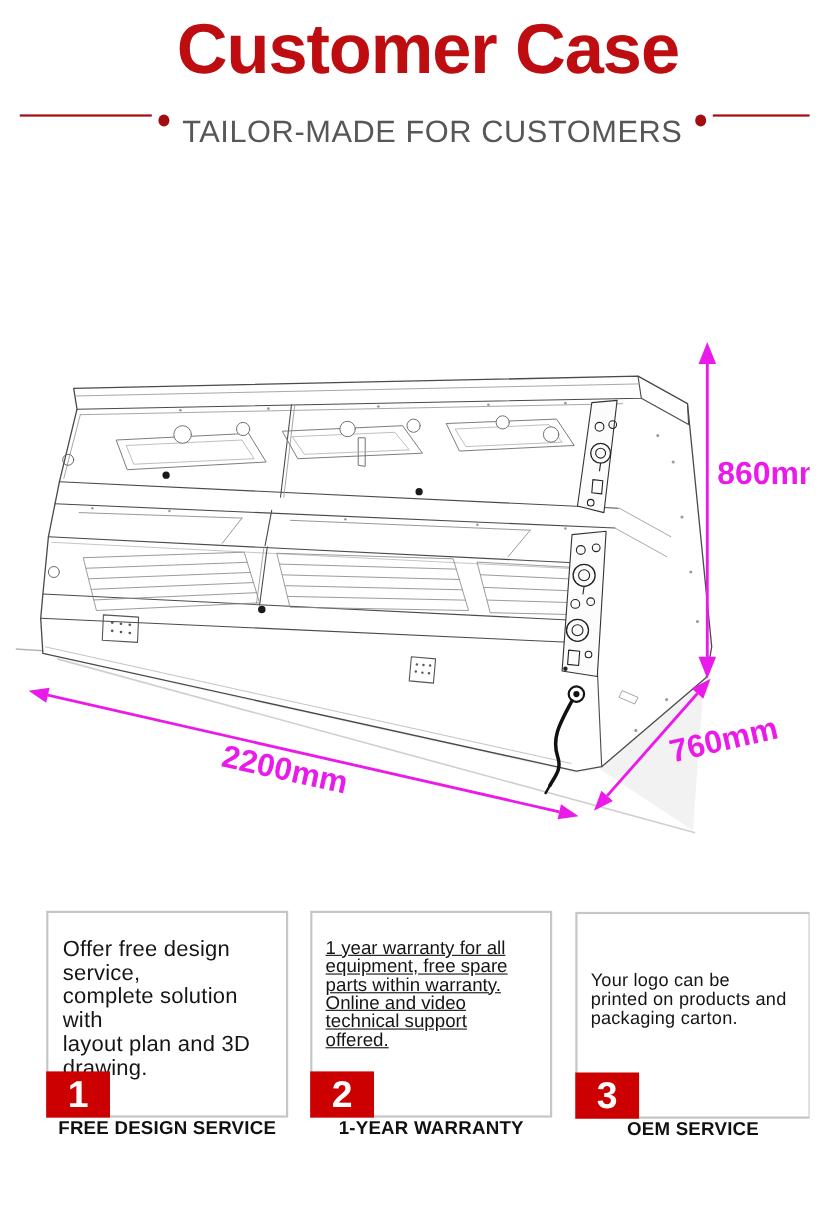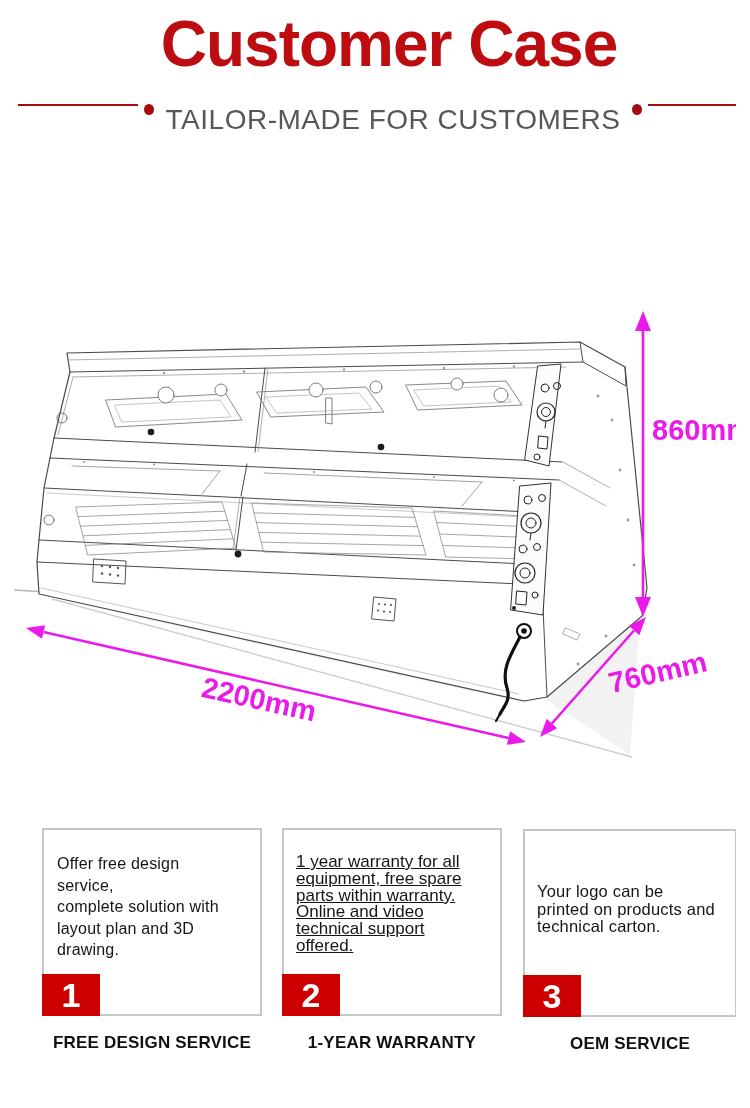--- a/index.html
+++ b/index.html
@@ -29,30 +29,30 @@
 
   .service-col { position:absolute; }
   .col-1 { left:28px;  top:828px; width:220px; }
   .col-2 { left:268px; top:828px; width:220px; }
   .col-3 { left:509px; top:829px; width:214px; }
   .service-box {
     position:relative; height:184px; border:2px solid #c6c6c6; background:#fff;
     box-sizing:content-box;
   }
   .service-text { white-space:pre-line; color:#151515; margin:0; }
-  .t1 { font-size:16px;   line-height:21.5px; padding:23px 6px 0 13px; letter-spacing:0.2px; }
+  .t1 { font-size:20px;   line-height:21.5px; padding:23px 6px 0 13px; letter-spacing:0.2px; }
   .t2 { font-size:17px; line-height:16.8px; padding:24px 19px 0 12px;text-decoration:underline; }
   .t3 { font-size:16.5px; line-height:17.5px; padding:52px 2px 0 12px; letter-spacing:0.2px; }
   .badge {
     position:absolute; left:-2px; bottom:-2px; width:58px; height:42px;
     background:#cc0001; color:#ffffff; font-size:34px; font-weight:bold;
     display:flex; align-items:center; justify-content:center;
   }
   .service-label {
-    margin-top:17px; text-align:center; font-weight:bold; font-size:17px;
+    text-align:center; font-weight:bold; font-size:17px;
     color:#111; letter-spacing:0.2px; white-space:nowrap;
   }
   .dim-label {
     font-family:"Liberation Sans", sans-serif;
     font-size:29px; font-weight:bold; fill:#ea1bea;
   }
 </style>
 </head>
 <body>
 
@@ -273,19 +273,19 @@
 offered.</p>
       <div class="badge">2</div>
     </div>
     <div class="service-label">1-YEAR WARRANTY</div>
   </div>
 
   <div class="service-col col-3">
     <div class="service-box">
       <p class="service-text t3">Your logo can be
 printed on products and
-technical carton.</p>
+packaging carton.</p>
       <div class="badge">3</div>
     </div>
     <div class="service-label">OEM SERVICE</div>
   </div>
 
 </div>
 
 </body></html>

